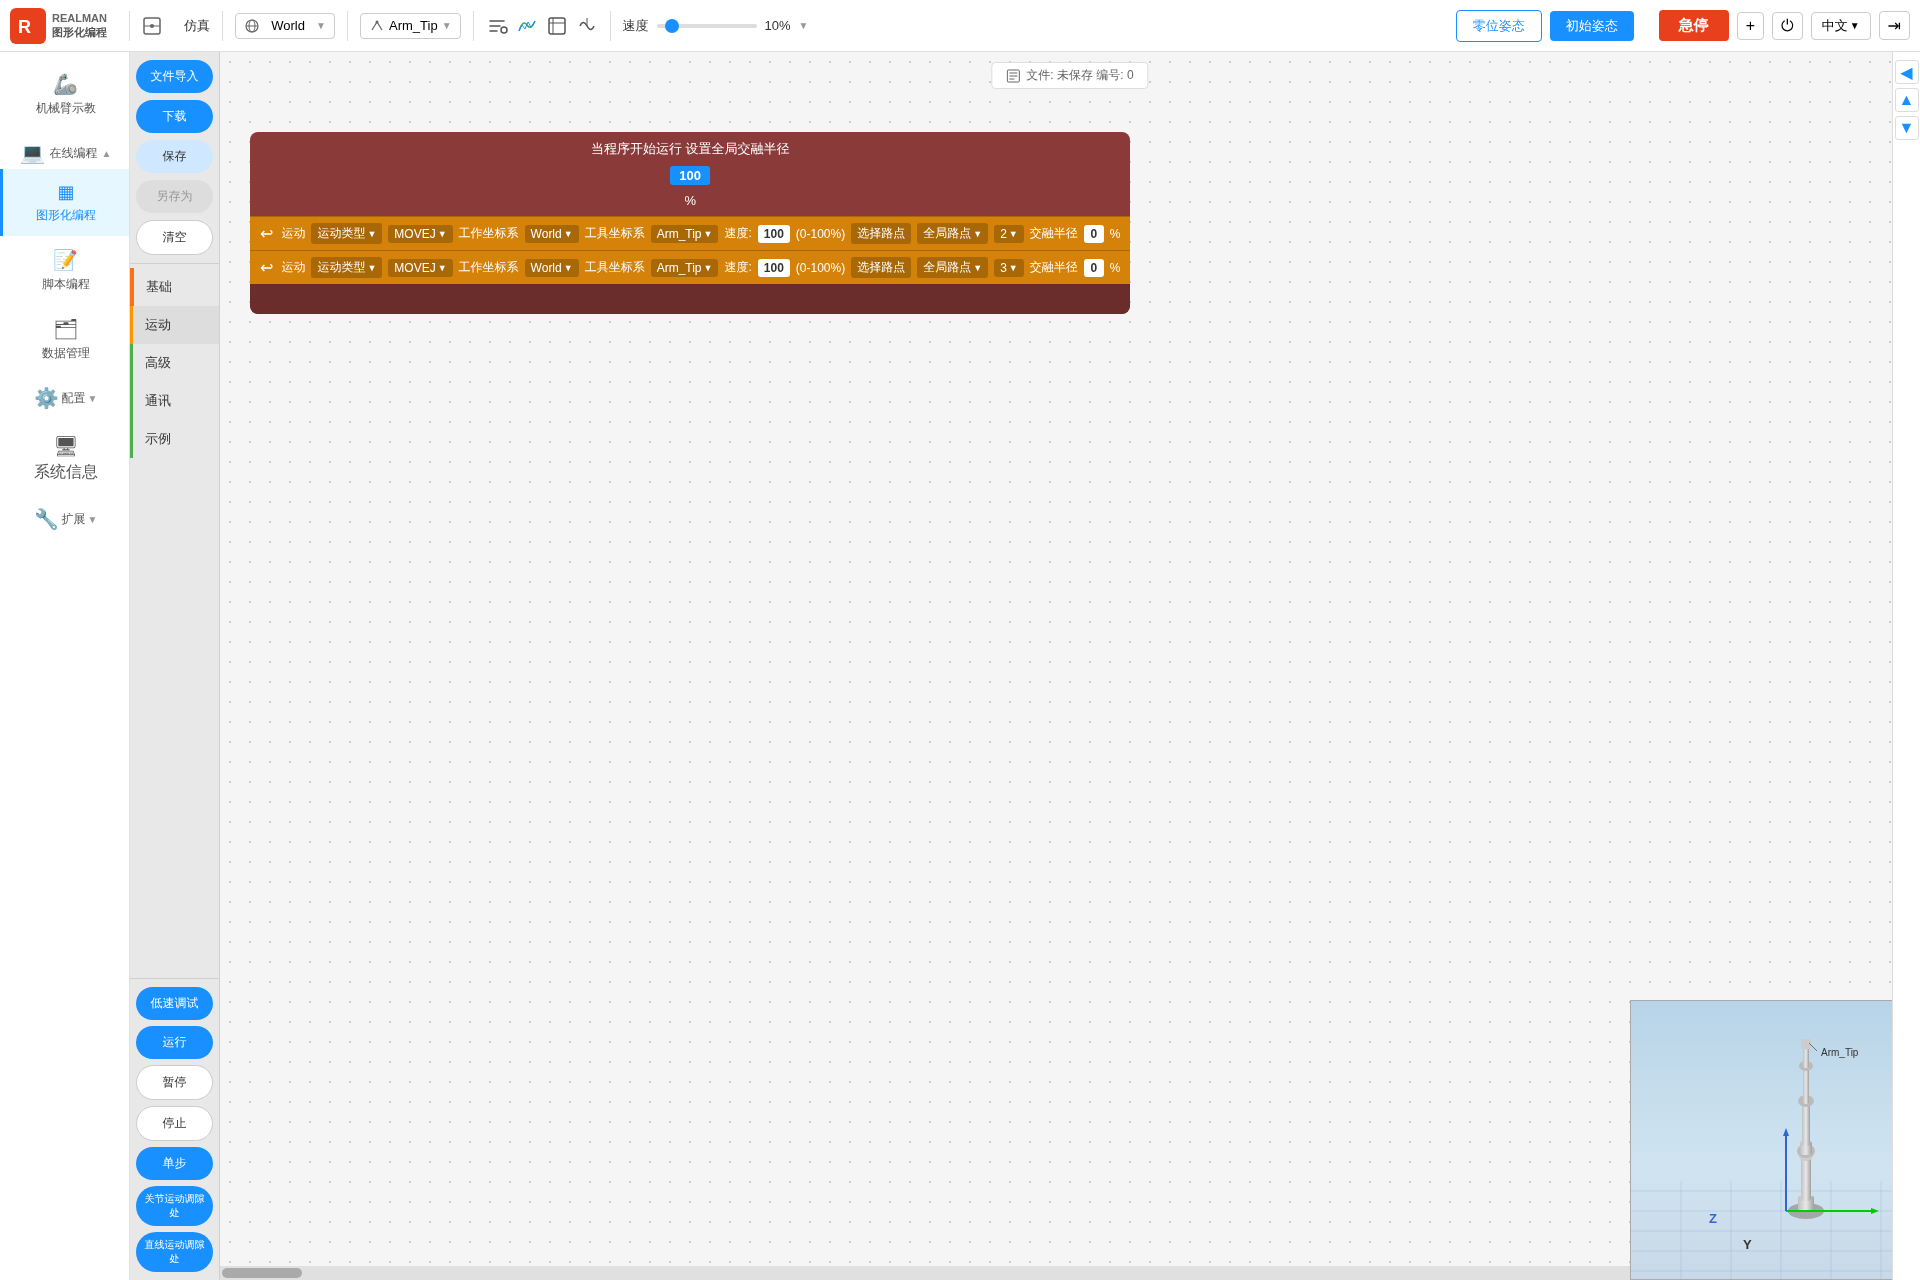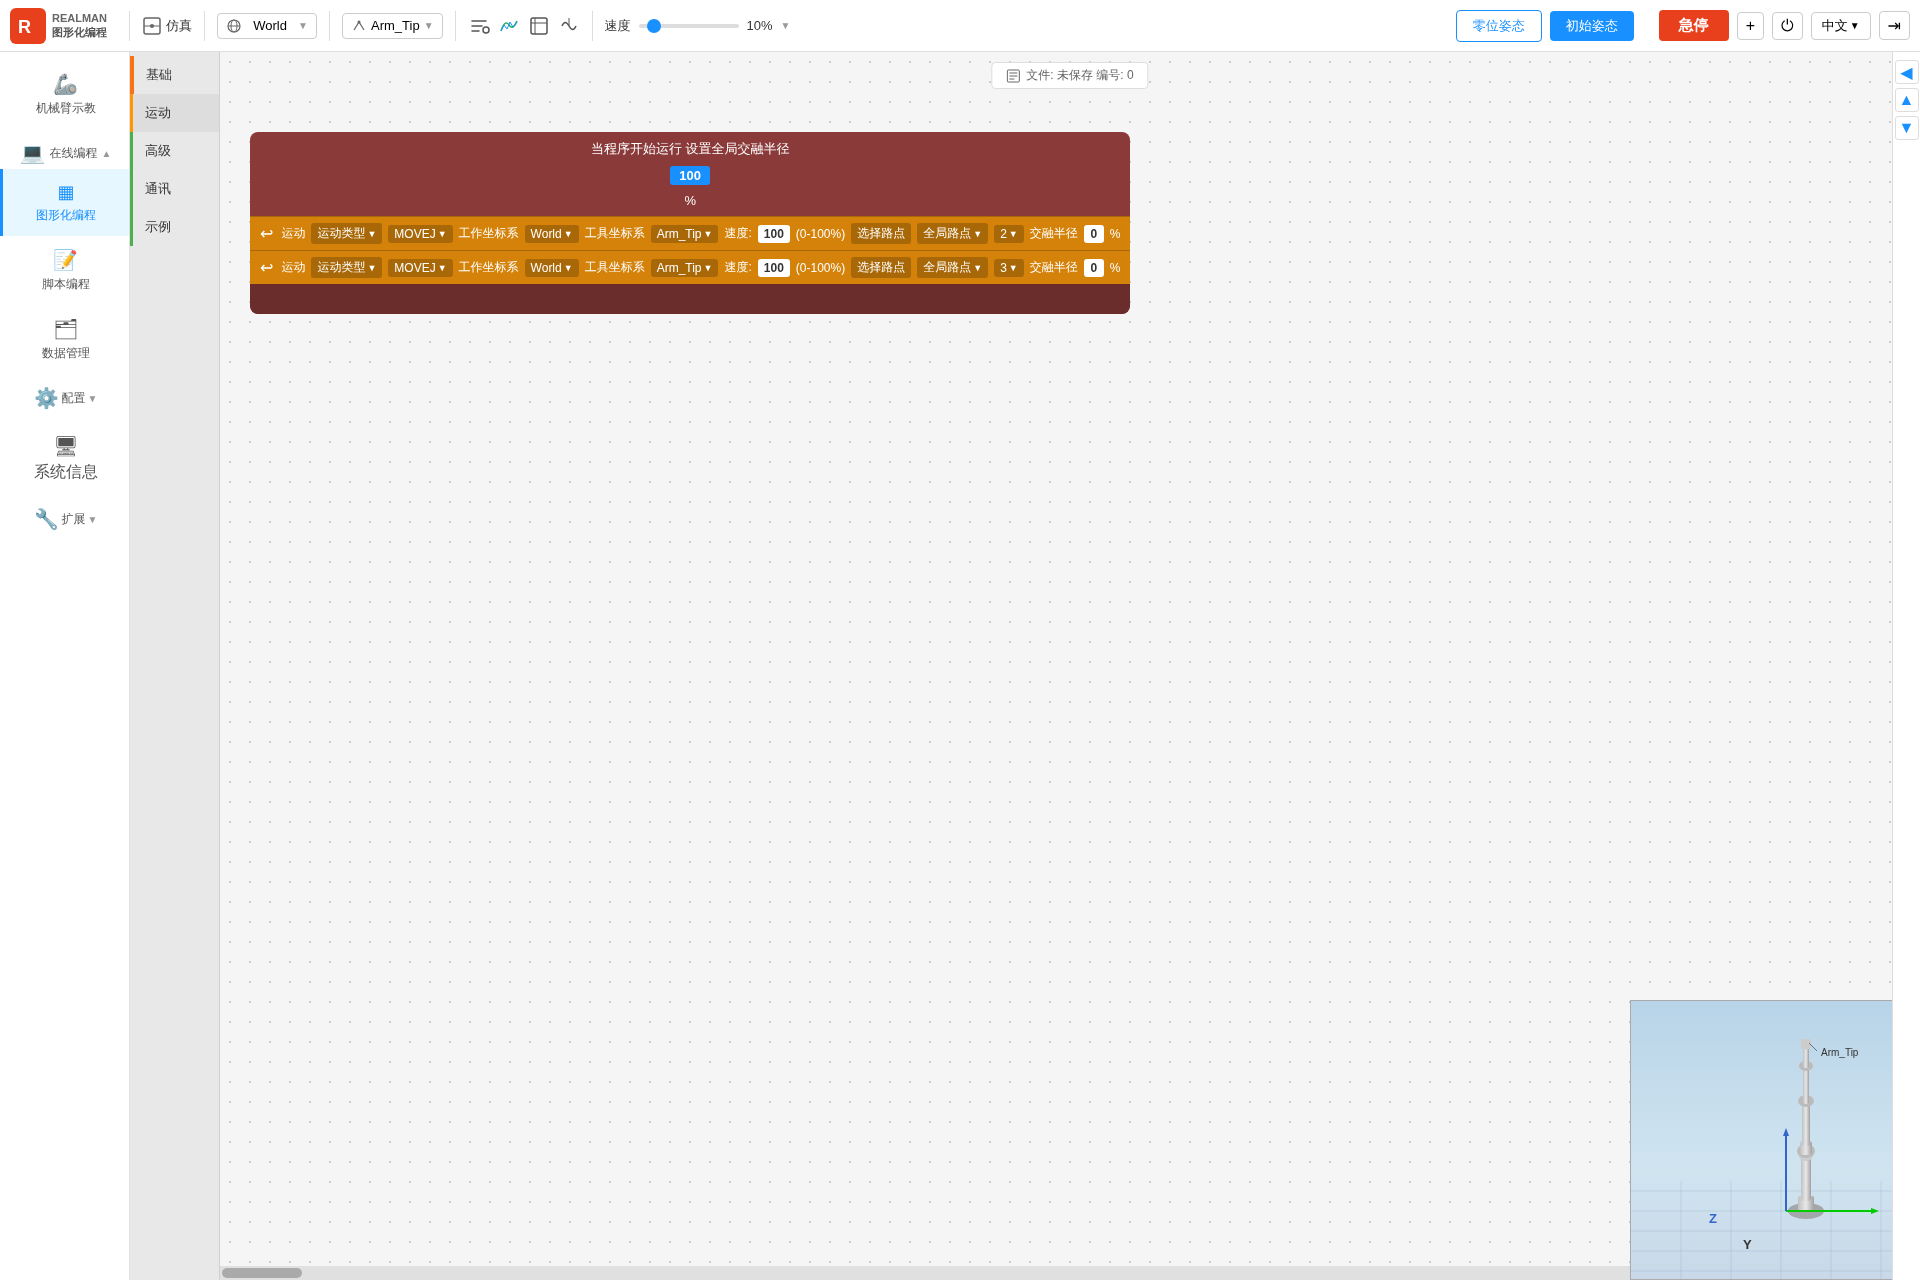--- a/index.html
+++ b/index.html
@@ -160,21 +160,21 @@
       </svg>
     </div>
     <div class="logo-text">
       <span>REALMAN</span>
       <span style="font-size:11px;color:#555;">图形化编程</span>
     </div>
   </div>
 
   <div class="separator"></div>
 
-  <div style="display:flex;align-items:center;gap:4px;text-align:center;">
+  <div style="display:flex;align-items:center;gap:22px;text-align:center;">
     <svg width="20" height="20" viewBox="0 0 20 20">
       <rect x="2" y="2" width="16" height="16" rx="2" fill="none" stroke="#666" stroke-width="1.5"></rect>
       <line x1="2" y1="10" x2="18" y2="10" stroke="#666" stroke-width="1"></line>
       <circle cx="10" cy="10" r="2" fill="#666"></circle>
     </svg>
     <span style="font-size:13px;color:#333;">仿真</span>
   </div>
 
   <div class="separator"></div>
 
@@ -285,29 +285,45 @@
       <div style="display:flex;align-items:center;gap:2px;">
         <span class="si-icon">🔧</span>
         <span style="font-size:12px;color:#555;">扩展</span>
         <span style="font-size:10px;color:#999;">▼</span>
       </div>
     </div>
   </div>
 
   <div style="display:flex;flex-direction:column;width:90px;background:#e8e8e8;border-right:1px solid #d0d0d0;">
 
+    <div style="padding:8px 6px;display:flex;flex-direction:column;gap:7px;border-bottom:1px solid #d0d0d0;">
+      <button class="tool-btn primary">文件导入</button>
+      <button class="tool-btn primary">下载</button>
+      <button class="tool-btn">保存</button>
+      <button class="tool-btn disabled">另存为</button>
+      <button class="tool-btn danger" style="border-radius:20px;border:1px solid #ccc;background:#fff;">清空</button>
+    </div>
 
     <div style="padding:4px 0;flex:1;">
       <div class="cat-item has-bar" style="border-left:4px solid #f97316;">基础</div>
       <div class="cat-item has-bar-orange" style="border-left:3px solid #ff9800;background:#ddd;">运动</div>
       <div class="cat-item has-bar" style="border-left:3px solid #4caf50;">高级</div>
       <div class="cat-item has-bar" style="border-left:3px solid #4caf50;">通讯</div>
       <div class="cat-item has-bar" style="border-left:3px solid #4caf50;">示例</div>
     </div>
 
+    <div style="padding:8px 6px;display:flex;flex-direction:column;gap:6px;border-top:1px solid #d0d0d0;">
+      <button class="bottom-btn" style="border-radius:20px;">低速调试</button>
+      <button class="bottom-btn" style="border-radius:20px;">运行</button>
+      <button class="bottom-btn outline" style="border-radius:20px;background:#fff;color:#333;border:1px solid #ccc;">暂停</button>
+      <button class="bottom-btn outline" style="border-radius:20px;background:#fff;color:#333;border:1px solid #ccc;">停止</button>
+      <button class="bottom-btn" style="border-radius:20px;">单步</button>
+      <button class="bottom-btn" style="border-radius:20px;font-size:10px;padding:6px 4px;">关节运动调隙处</button>
+      <button class="bottom-btn" style="border-radius:20px;font-size:10px;padding:6px 4px;">直线运动调隙处</button>
+    </div>
   </div>
 
   <div id="workspace">
 
     <div class="file-status">
       <svg width="14" height="14" viewBox="0 0 14 14">
         <rect x="1" y="1" width="12" height="12" rx="1" fill="none" stroke="#666" stroke-width="1"></rect>
         <line x1="3" y1="4" x2="11" y2="4" stroke="#666" stroke-width="1"></line>
         <line x1="3" y1="7" x2="11" y2="7" stroke="#666" stroke-width="1"></line>
         <line x1="3" y1="10" x2="8" y2="10" stroke="#666" stroke-width="1"></line>

